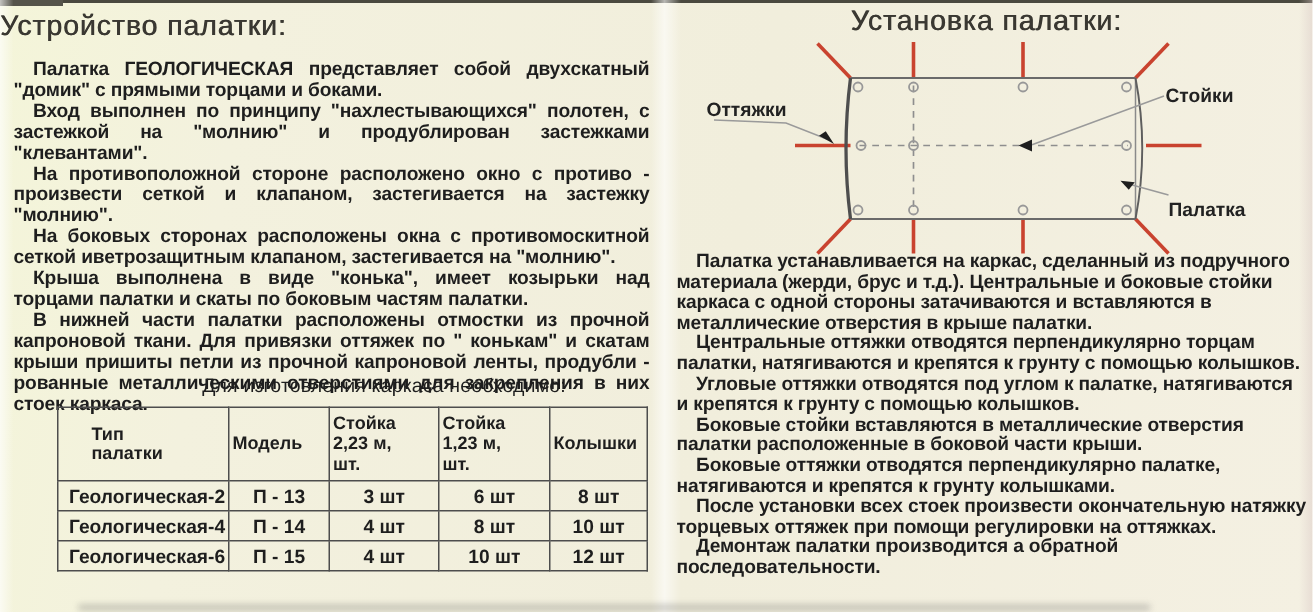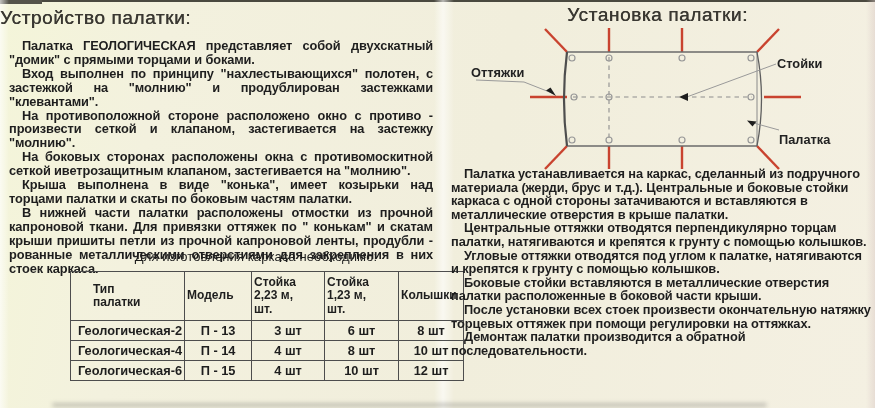--- a/index.html
+++ b/index.html
@@ -27,21 +27,21 @@
   .textblock{position:absolute;font-size:12.8px;font-weight:bold;letter-spacing:-.1px;}
   .textblock p{margin:0;text-indent:13px;}
   .left-text{left:9px;top:39px;width:424px;line-height:13.9px;text-align:justify;}
   .right-text{left:451px;top:167px;width:421px;line-height:13.6px;text-align:left;}
 
   .table-title{position:absolute;left:0;top:249px;width:440px;text-align:center;
     font-size:13px;font-weight:normal;letter-spacing:.1px;padding-left:36px;}
 
   table.parts{
     position:absolute;left:38px;top:271px;border-collapse:collapse;
-    font-weight:bold;color:#1e1e1e;table-layout:fixed;margin-left:32px;
+    font-weight:bold;color:#1e1e1e;table-layout:fixed;
   }
   table.parts th,table.parts td{border:1.3px solid #4d4d4d;background:transparent;}
   table.parts th{font-size:12px;line-height:13.5px;white-space:pre-line;vertical-align:middle;
     text-align:left;height:44px;padding:2px;}
   table.parts th.first{text-align:left;padding-left:22px;}
   table.parts td{font-size:12.8px;height:19px;text-align:center;padding:0 2px;}
   table.parts td.first{text-align:right;padding-left:7px;}
 
   .diagram-label{position:absolute;font-size:12.8px;font-weight:bold;color:#222;white-space:nowrap;}
   .lbl-guylines{left:471px;top:65px;}
@@ -174,15 +174,16 @@
 
 <div class="diagram-label lbl-guylines">Оттяжки</div>
 <div class="diagram-label lbl-poles">Стойки</div>
 <div class="diagram-label lbl-tent">Палатка</div>
 
 <div class="textblock right-text">
   <p>Палатка устанавливается на каркас, сделанный из подручного материала (жерди, брус и т.д.). Центральные и боковые стойки каркаса с одной стороны затачиваются и вставляются в металлические отверстия в крыше палатки.</p>
   <p>Центральные оттяжки отводятся перпендикулярно торцам палатки, натягиваются и крепятся к грунту с помощью колышков.</p>
   <p>Угловые оттяжки отводятся под углом к палатке, натягиваются и крепятся к грунту с помощью колышков.</p>
   <p>Боковые стойки вставляются в металлические отверстия палатки расположенные в боковой части крыши.</p>
+  <p>Боковые оттяжки отводятся перпендикулярно палатке, натягиваются и крепятся к грунту колышками.</p>
   <p>После установки всех стоек произвести окончательную натяжку торцевых оттяжек при помощи регулировки на оттяжках.</p>
   <p>Демонтаж палатки производится а обратной последовательности.</p>
 </div>
 
 </body></html>

